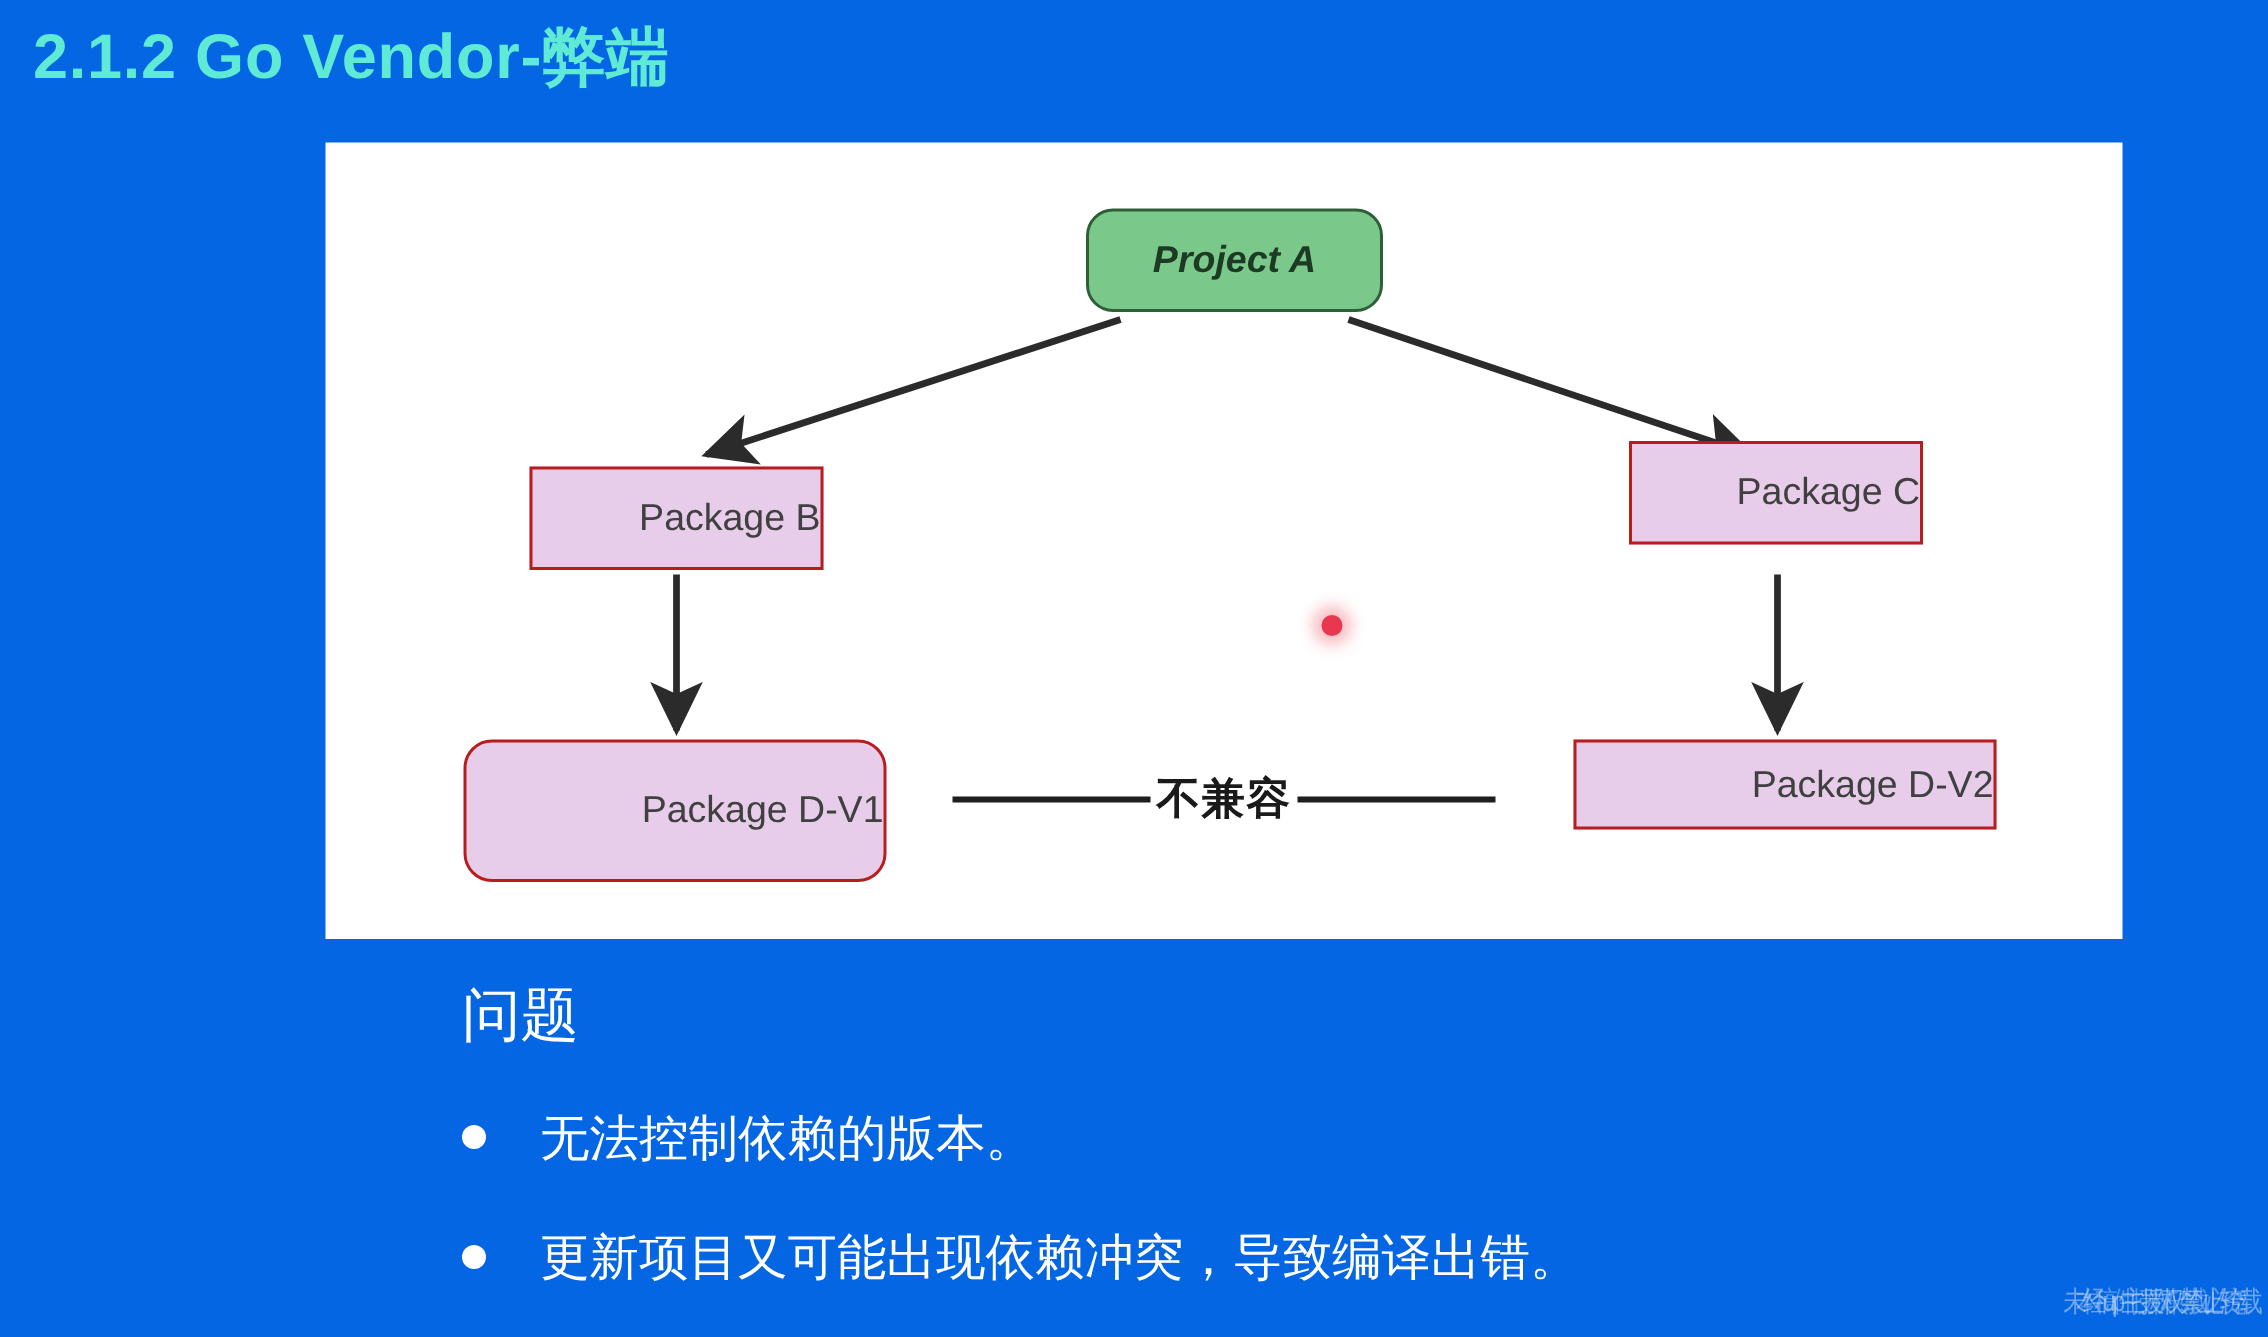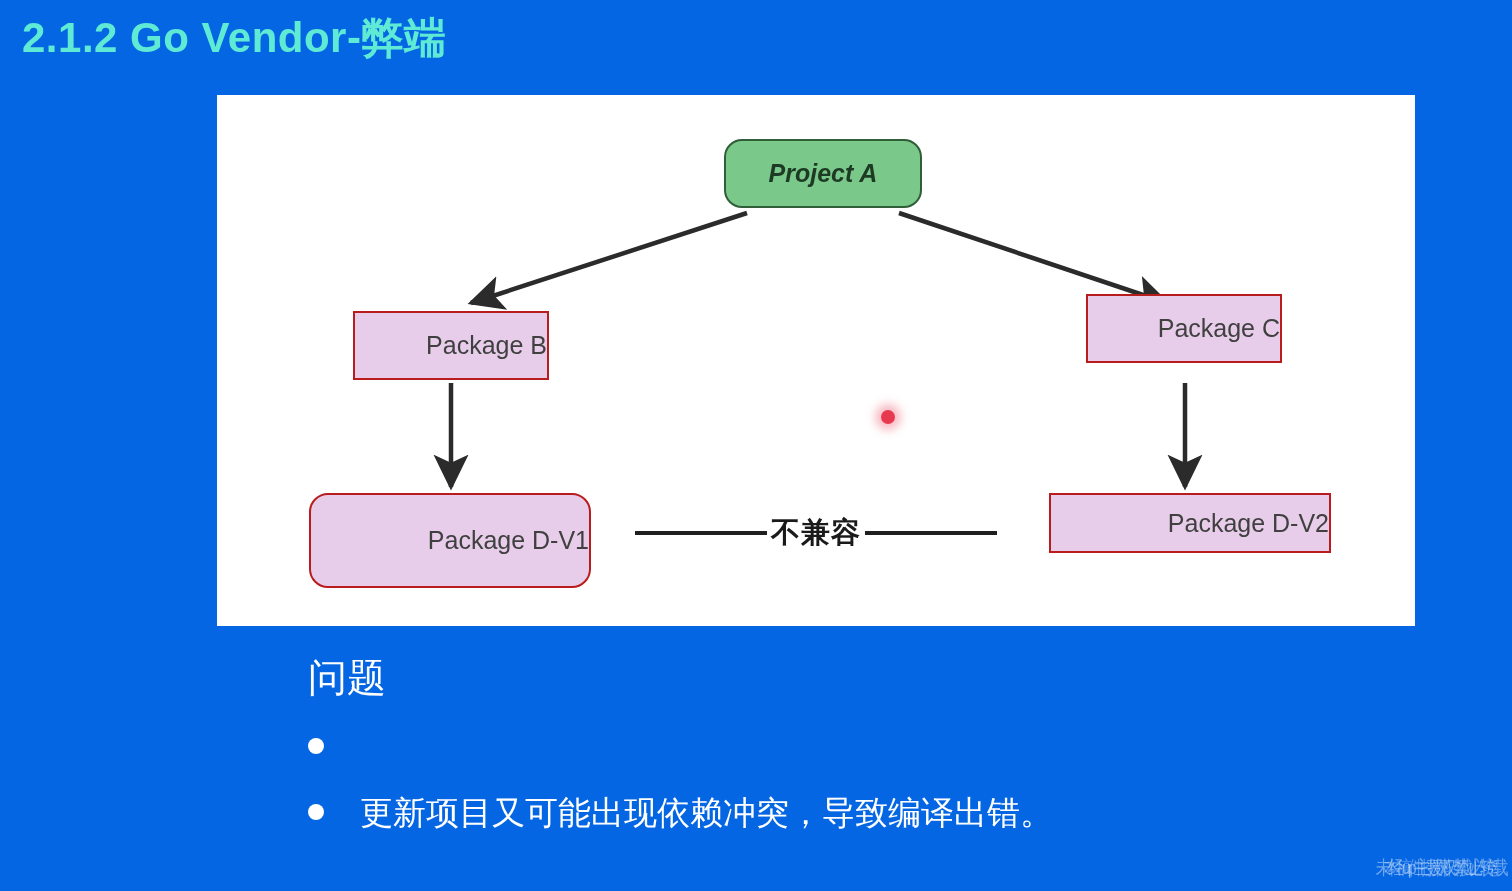--- a/index.html
+++ b/index.html
@@ -200,20 +200,21 @@
 
 </div>
 
 <div class="laser-dot"></div>
 
 <div class="notes">
   <div class="notes-heading">问题</div>
 
   <div class="bullet-row">
     <div class="bullet-dot"></div>
+    <div class="bullet-text">无法控制依赖的版本。</div>
   </div>
 
   <div class="bullet-row">
     <div class="bullet-dot"></div>
     <div class="bullet-text">更新项目又可能出现依赖冲突，导致编译出错。</div>
   </div>
 </div>
 
 <div class="watermark">
   <span class="wm-a">未经up主授权禁止转载</span>

